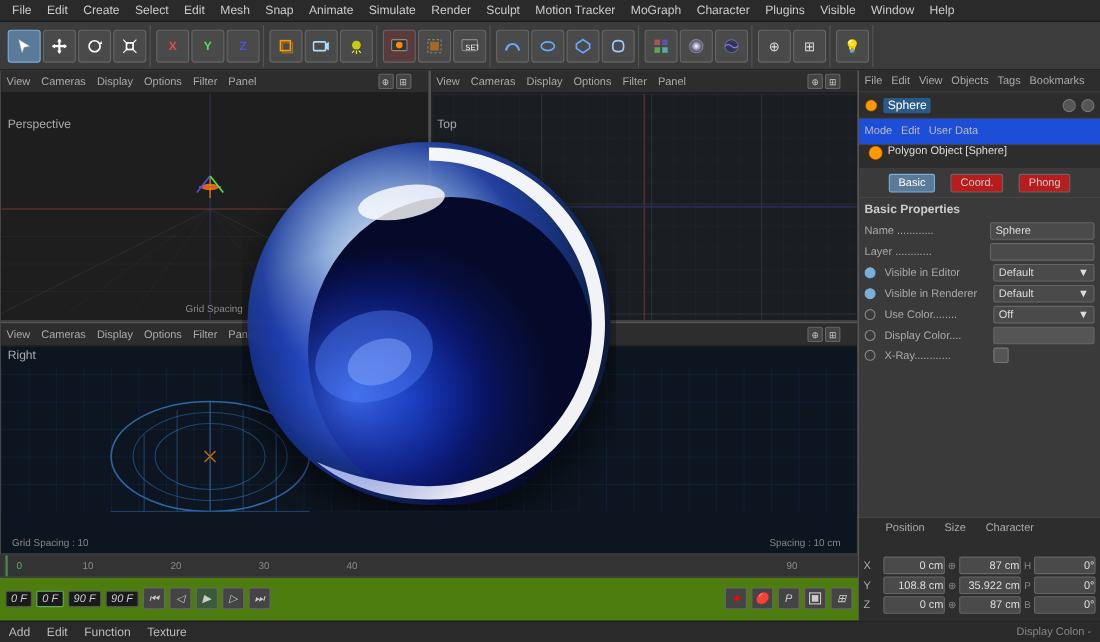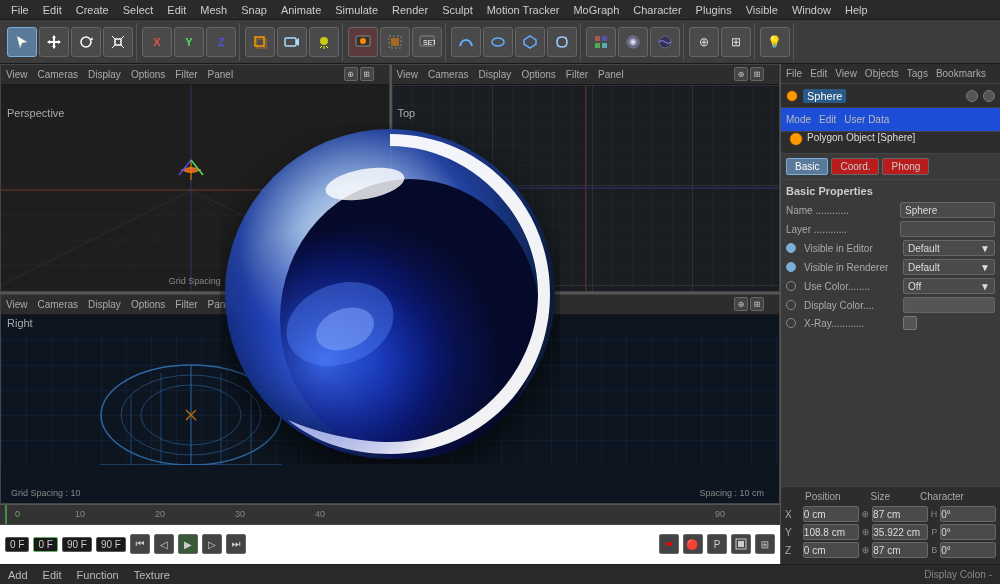--- a/index.html
+++ b/index.html
@@ -156,25 +156,26 @@
       align-items: center;
       padding: 0 5px;
       font-size: 9px;
       color: #888;
       position: relative;
       border-bottom: 1px solid #444;
     }
 
     #timeline-controls {
       height: 40px;
-      background: #ffffff;
+      background: #4d7c0f;
       display: flex;
       align-items: center;
       padding: 0 5px;
       gap: 4px;
+      font-style: italic;
     }
 
     .timeline-btn {
       width: 20px;
       height: 20px;
       background: #444;
       border: 1px solid #666;
       border-radius: 2px;
       display: flex;
       align-items: center;
@@ -212,24 +213,25 @@
       display: flex;
       align-items: flex-start;
       padding: 0 8px;
       font-size: 11px;
       color: #ddd;
       border-bottom: 1px solid #444;
     }
 
     #prop-tabs {
       display: flex;
-      gap: 3px;
+      gap: 14px;
       padding: 4px 5px;
       background: #3a3a3a;
       border-bottom: 1px solid #444;
+      justify-content: center;
     }
     .prop-tab {
       padding: 2px 8px;
       background: #b91c1c;
       border: 1px solid #666;
       border-radius: 2px;
       font-size: 10px;
       cursor: pointer;
       color: #ccc;
     }
@@ -286,22 +288,22 @@
     .prop-radio.checked { background: #7aafda; border-color: #7aafda; }
 
     
     #position-panel {
       background: #2d2d2d;
       border-top: 1px solid #444;
       padding: 4px;
     }
     #pos-header {
       display: flex;
-      gap: 30px;
-      margin-bottom: 4px;
+      gap: 18px;
+      margin-bottom: 20px;
       padding-left: 20px;
       font-size: 10px;
       color: #aaa;
     }
     .pos-row {
       display: flex;
       align-items: center;
       gap: 3px;
       margin-bottom: 2px;
     }
@@ -311,21 +313,21 @@
       color: #aaa;
     }
     .pos-field {
       width: 60px;
       height: 16px;
       background: #4a4a4a;
       border: 1px solid #666;
       border-radius: 2px;
       font-size: 10px;
       color: #ddd;
-      text-align: left;
+      text-align: right;
       line-height: 16px;
     }
 
     
     #c4d-logo {
       position: absolute;
       top: 64px;
       left: 0;
       width: 780px;
       height: 460px;

